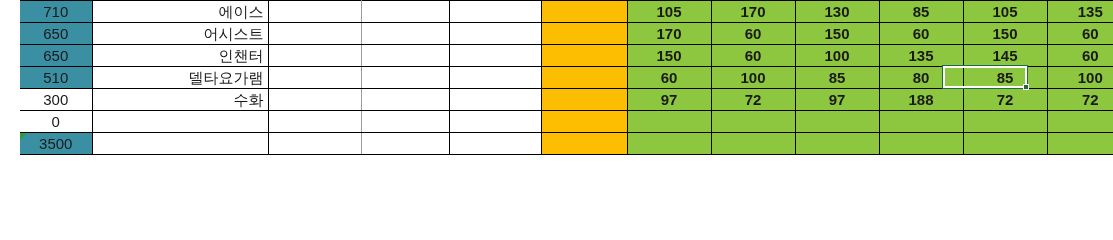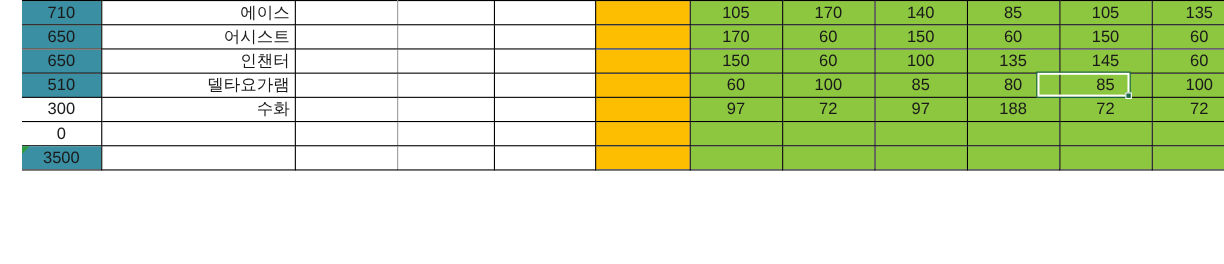--- a/index.html
+++ b/index.html
@@ -73,20 +73,21 @@
   }
   .orange{
     background:#fdbe02;
     border-right:1px solid #000000;
     border-top:1px solid #000000;
     border-bottom:1px solid #000000;
   }
   .green{
     background:#8dc63f;
     border-right:1px solid #000000;
+    font-weight:bold;
   }
   .green.last{border-right:none;}
 
   
   .flagcell{position:relative;margin-top:46px;}
   .flagcell .flag{
     position:absolute;
     top:0;left:0;
     width:0;height:0;
     border-top:7px solid #2e9b3f;
@@ -133,21 +134,21 @@
     <tbody id="tbody">
         <tr>
           <td class="score">710</td>
           <td class="name">에이스</td>
           <td class="empty-a"></td>
           <td class="empty-b"></td>
           <td class="empty-c"></td>
           <td class="orange"></td>
           <td class="green">105</td>
           <td class="green">170</td>
-          <td class="green">140</td>
+          <td class="green">130</td>
           <td class="green">85</td>
           <td class="green">105</td>
           <td class="green last">135</td>
         </tr>
         <tr>
           <td class="score">650</td>
           <td class="name">어시스트</td>
           <td class="empty-a"></td>
           <td class="empty-b"></td>
           <td class="empty-c"></td>

